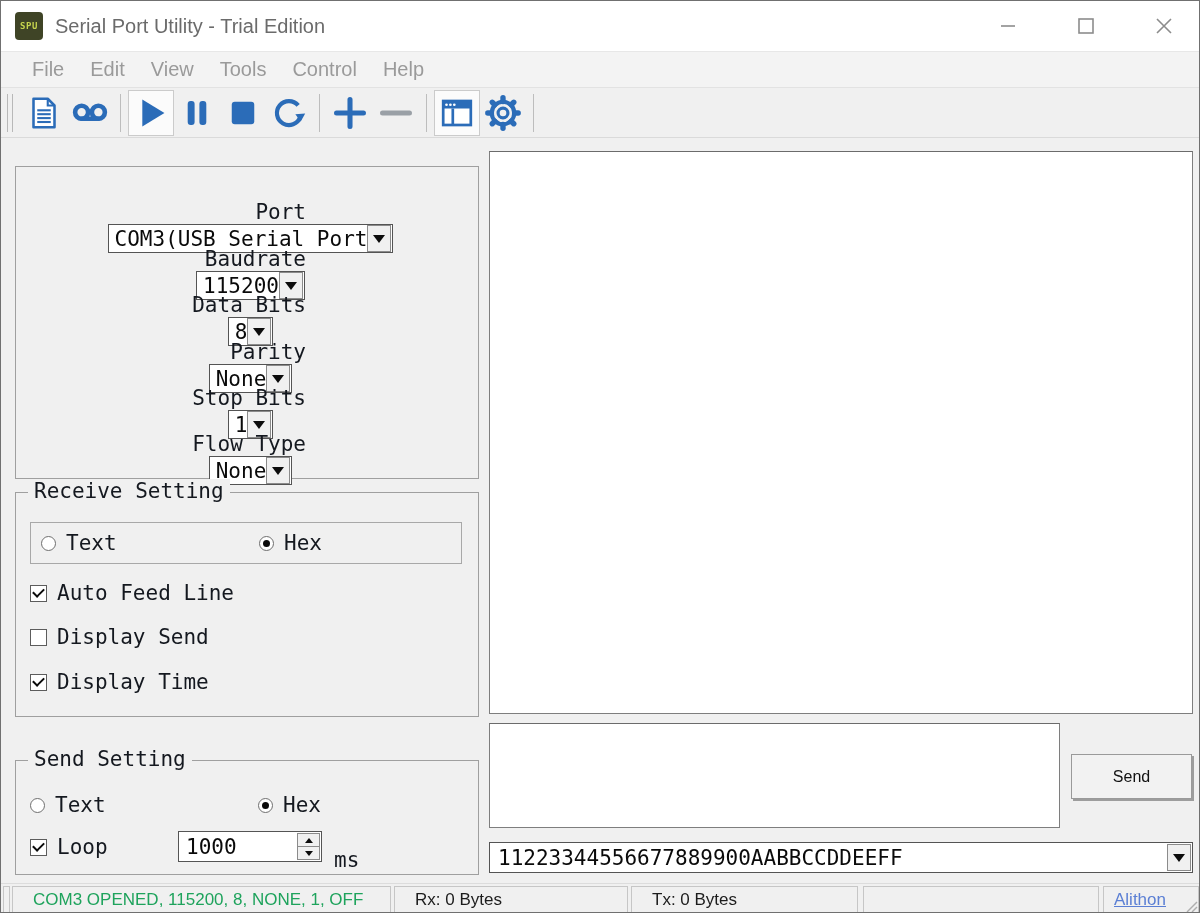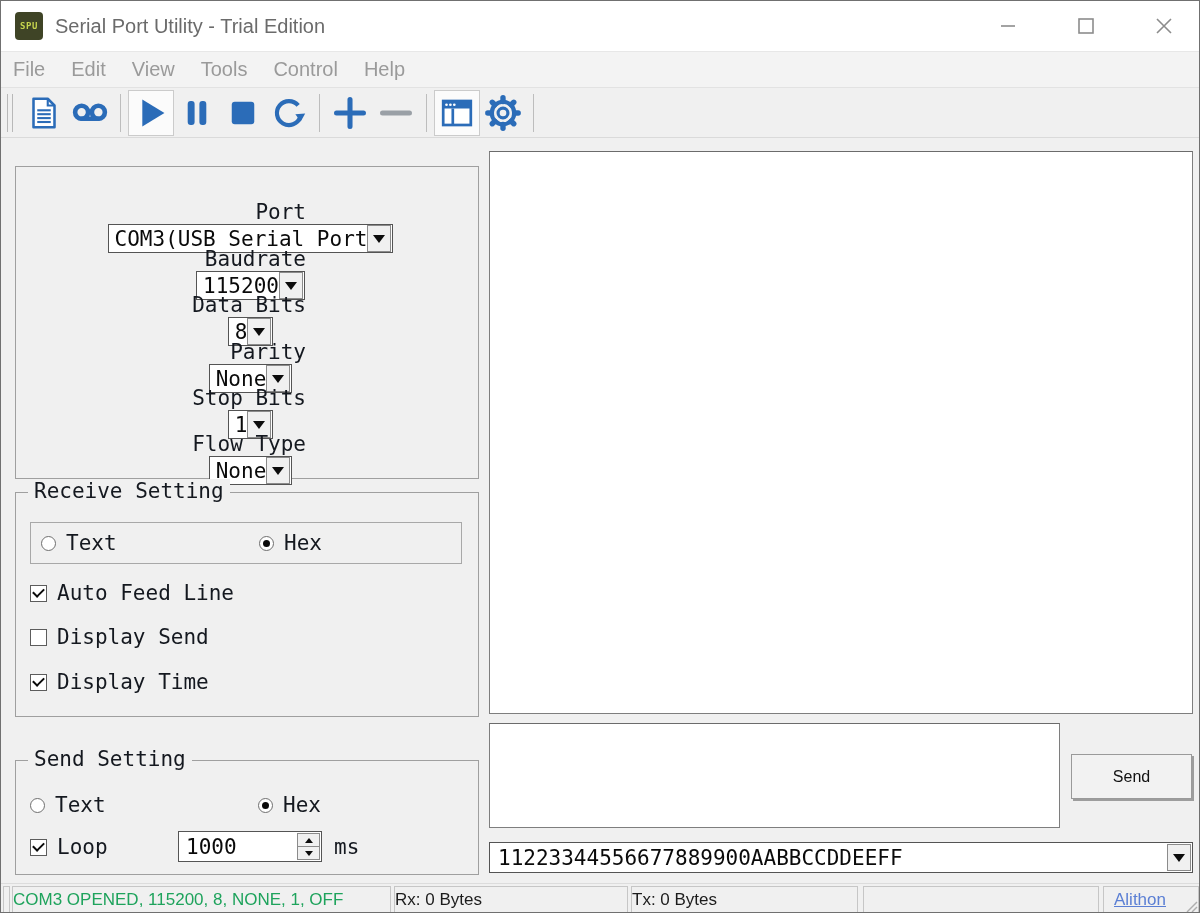--- a/index.html
+++ b/index.html
@@ -13,21 +13,21 @@
   .titlebar { position:absolute; left:0; top:0; width:100%; height:50px; background:#ffffff;
     display:flex; align-items:center; }
   .app-icon { width:28px; height:28px; margin-left:14px; border-radius:4px;
     background:#3f4426; color:#c6d44e; display:flex; align-items:center; justify-content:center;
     font:bold 9px "DejaVu Sans Mono", monospace; letter-spacing:.5px; }
   .title-text { margin-left:12px; font-size:20px; color:#6b6b6b; }
   .win-controls { position:absolute; right:0; top:0; height:50px; display:flex; align-items:center; padding-right:18px; }
   .win-btn { width:34px; height:34px; margin-left:44px; display:flex; align-items:center; justify-content:center; cursor:default; }
   
   .menubar { position:absolute; left:0; top:50px; width:100%; height:36px; background:#f3f3f3;
-    border-top:1px solid #e7e7e7; display:flex; align-items:center; padding-left:12px; }
+    border-top:1px solid #e7e7e7; display:flex; align-items:center; padding-left:31px; }
   .menu-item { font-size:20px; color:#9a9a9a; margin-right:26px; }
   
   .toolbar { position:absolute; left:0; top:86px; width:100%; height:51px; background:#f0f0f0;
     border-top:1px solid #e2e2e2; border-bottom:1px solid #dadada;
     display:flex; align-items:center; padding-left:4px; }
   .tb-grip { width:6px; height:38px; border-left:1px solid #b8b8b8; border-right:1px solid #b8b8b8; margin:0 8px 0 2px; }
   .tb-sep { width:1px; height:38px; background:#bdbdbd; margin:0 7px; }
   .tb-btn { width:46px; height:46px; display:flex; align-items:center; justify-content:center;
     border:1px solid transparent; }
   .tb-btn.toggled { background:#fbfbfb; border:1px solid #cbcbcb; }
@@ -77,21 +77,21 @@
     background:#f2f2f2; border:1px solid #9a9a9a; box-shadow:2px 2px 0 rgba(90,90,90,.55);
     display:flex; align-items:center; justify-content:center; font-size:16px; color:#111; }
   .history-combo { position:absolute; left:488px; top:841px; width:704px; height:31px;
     background:#fff; border:1px solid #545454; display:flex; align-items:center; }
   .history-text { flex:1; padding-left:8px; font:21px "DejaVu Sans Mono", monospace; color:#0a0a0a;
     white-space:nowrap; overflow:hidden; }
   
   .statusbar { position:absolute; left:0; top:882px; width:100%; height:31px; background:#f0f0f0;
     border-top:1px solid #dcdcdc; }
   .sb-panel { position:absolute; top:2px; height:27px; border:1px solid #c6c6c6;
-    display:flex; align-items:center; padding-left:0; font-size:17px; color:#1c1c1c;
+    display:flex; align-items:center; padding-left:20px; font-size:17px; color:#1c1c1c;
     white-space:nowrap; overflow:hidden; background:#f0f0f0; }
   .sb-green { color:#1ea35c; }
   .sb-link { color:#5b7fd4; text-decoration:underline; }
   .resize-grip { position:absolute; right:1px; bottom:1px; }
   svg { display:block; }
 </style>
 </head>
 <body>
 
 <div class="window">
@@ -332,21 +332,21 @@
       <span class="spin-value">1000</span>
       <span class="spin-btns">
         <span class="spin-up">
             <span class="tri-up"></span>
           </span>
         <span class="spin-down">
             <span class="tri-dn"></span>
           </span>
       </span>
     </div>
-    <span class="unit-label" style="left:318px; top:74px;text-align:center;">ms</span>
+    <span class="unit-label" style="left:318px; top:87px;text-align:center;">ms</span>
   </div>
 
   <div class="receive-display sunken"></div>
 
   <div class="send-textarea sunken"></div>
 
   <div class="send-button">
     <span>Send</span>
   </div>
 

